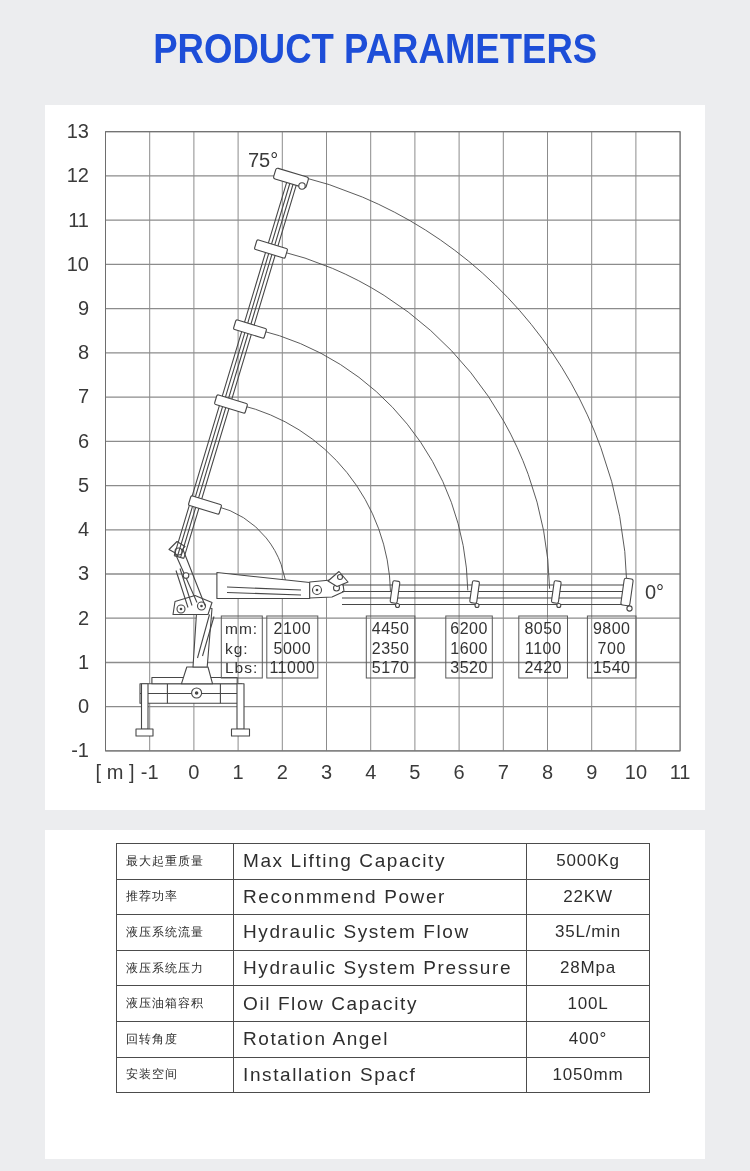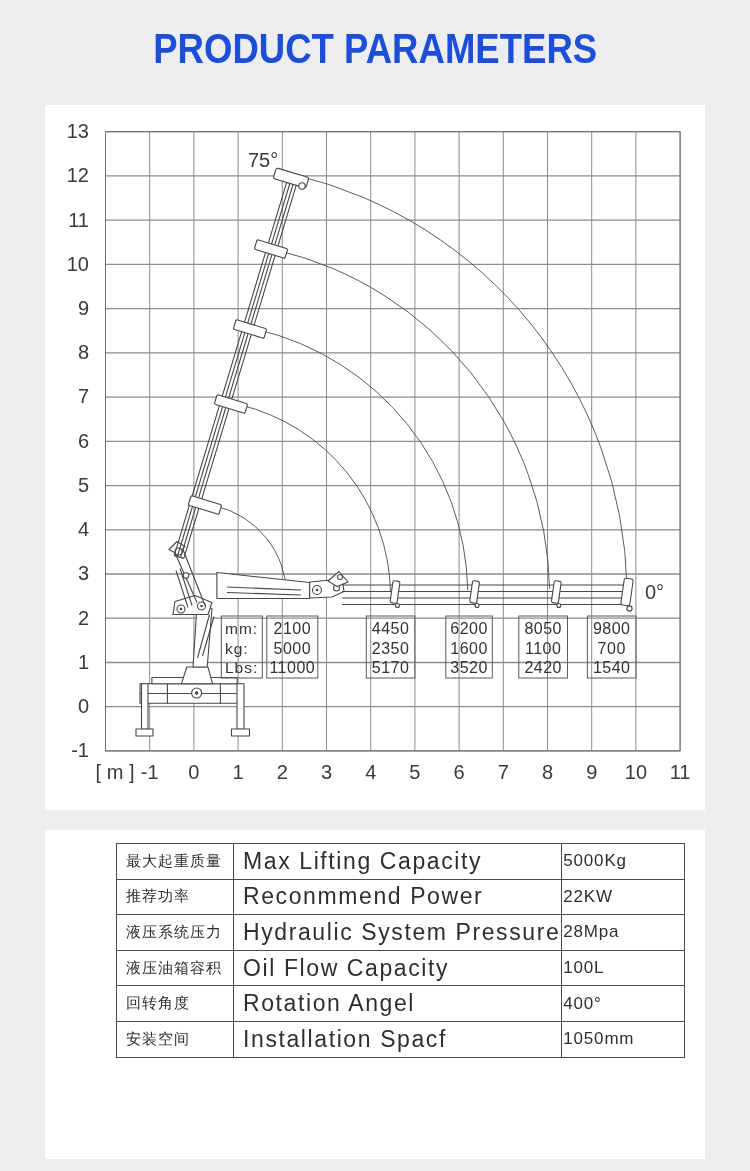--- a/index.html
+++ b/index.html
@@ -40,23 +40,23 @@
     border-collapse:collapse;
     table-layout:fixed;
   }
   .spec-table td{
     border:1px solid #4c4c4c;
     height:32.6px;
     color:#2e2e2e;
     overflow:hidden;
     white-space:nowrap;
   }
-  td.c-cn{width:106px;font-size:15px;letter-spacing:1px;padding-left:9px;margin-left:28px;}
-  td.c-en{width:282px;font-size:23px;letter-spacing:1.6px;padding-left:9px;}
-  td.c-val{width:120px;font-size:17px;letter-spacing:0.8px;text-align:left;}
+  td.c-cn{width:106px;font-size:12px;letter-spacing:1px;padding-left:9px;margin-left:28px;}
+  td.c-en{width:282px;font-size:19px;letter-spacing:1.6px;padding-left:9px;}
+  td.c-val{width:120px;font-size:17px;letter-spacing:0.8px;text-align:center;}
 </style>
 </head>
 <body>
 
 <div class="page-title">
   <span class="squeeze">PRODUCT PARAMETERS</span>
 </div>
 
 <div class="panel chart-panel">
 <svg width="660" height="705" viewBox="0 0 660 705">
@@ -242,20 +242,25 @@
         <td class="c-cn">最大起重质量</td>
         <td class="c-en">Max Lifting Capacity</td>
         <td class="c-val">5000Kg</td>
       </tr>
       <tr>
         <td class="c-cn">推荐功率</td>
         <td class="c-en">Reconmmend Power</td>
         <td class="c-val">22KW</td>
       </tr>
       <tr>
+        <td class="c-cn">液压系统流量</td>
+        <td class="c-en">Hydraulic System Flow</td>
+        <td class="c-val">35L/min</td>
+      </tr>
+      <tr>
         <td class="c-cn">液压系统压力</td>
         <td class="c-en">Hydraulic System Pressure</td>
         <td class="c-val">28Mpa</td>
       </tr>
       <tr>
         <td class="c-cn">液压油箱容积</td>
         <td class="c-en">Oil Flow Capacity</td>
         <td class="c-val">100L</td>
       </tr>
       <tr>

